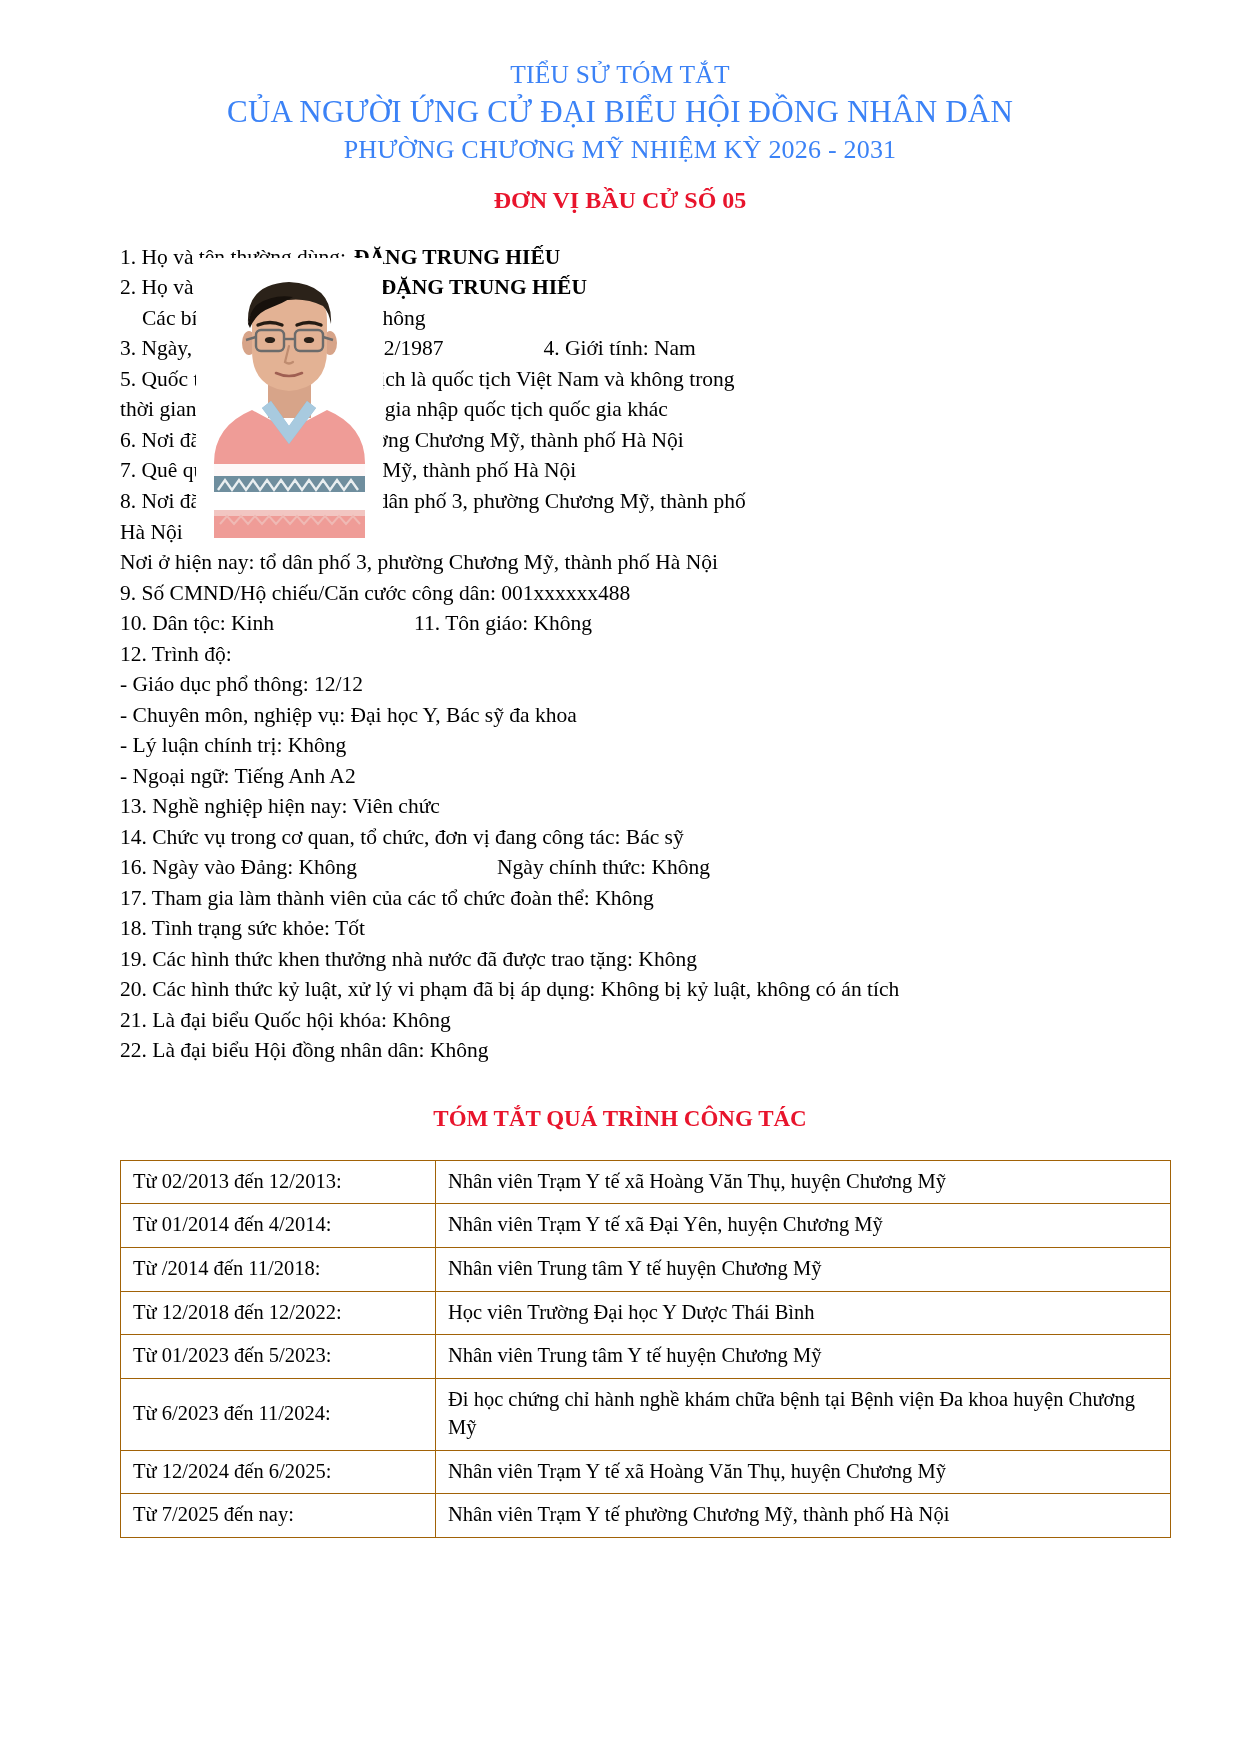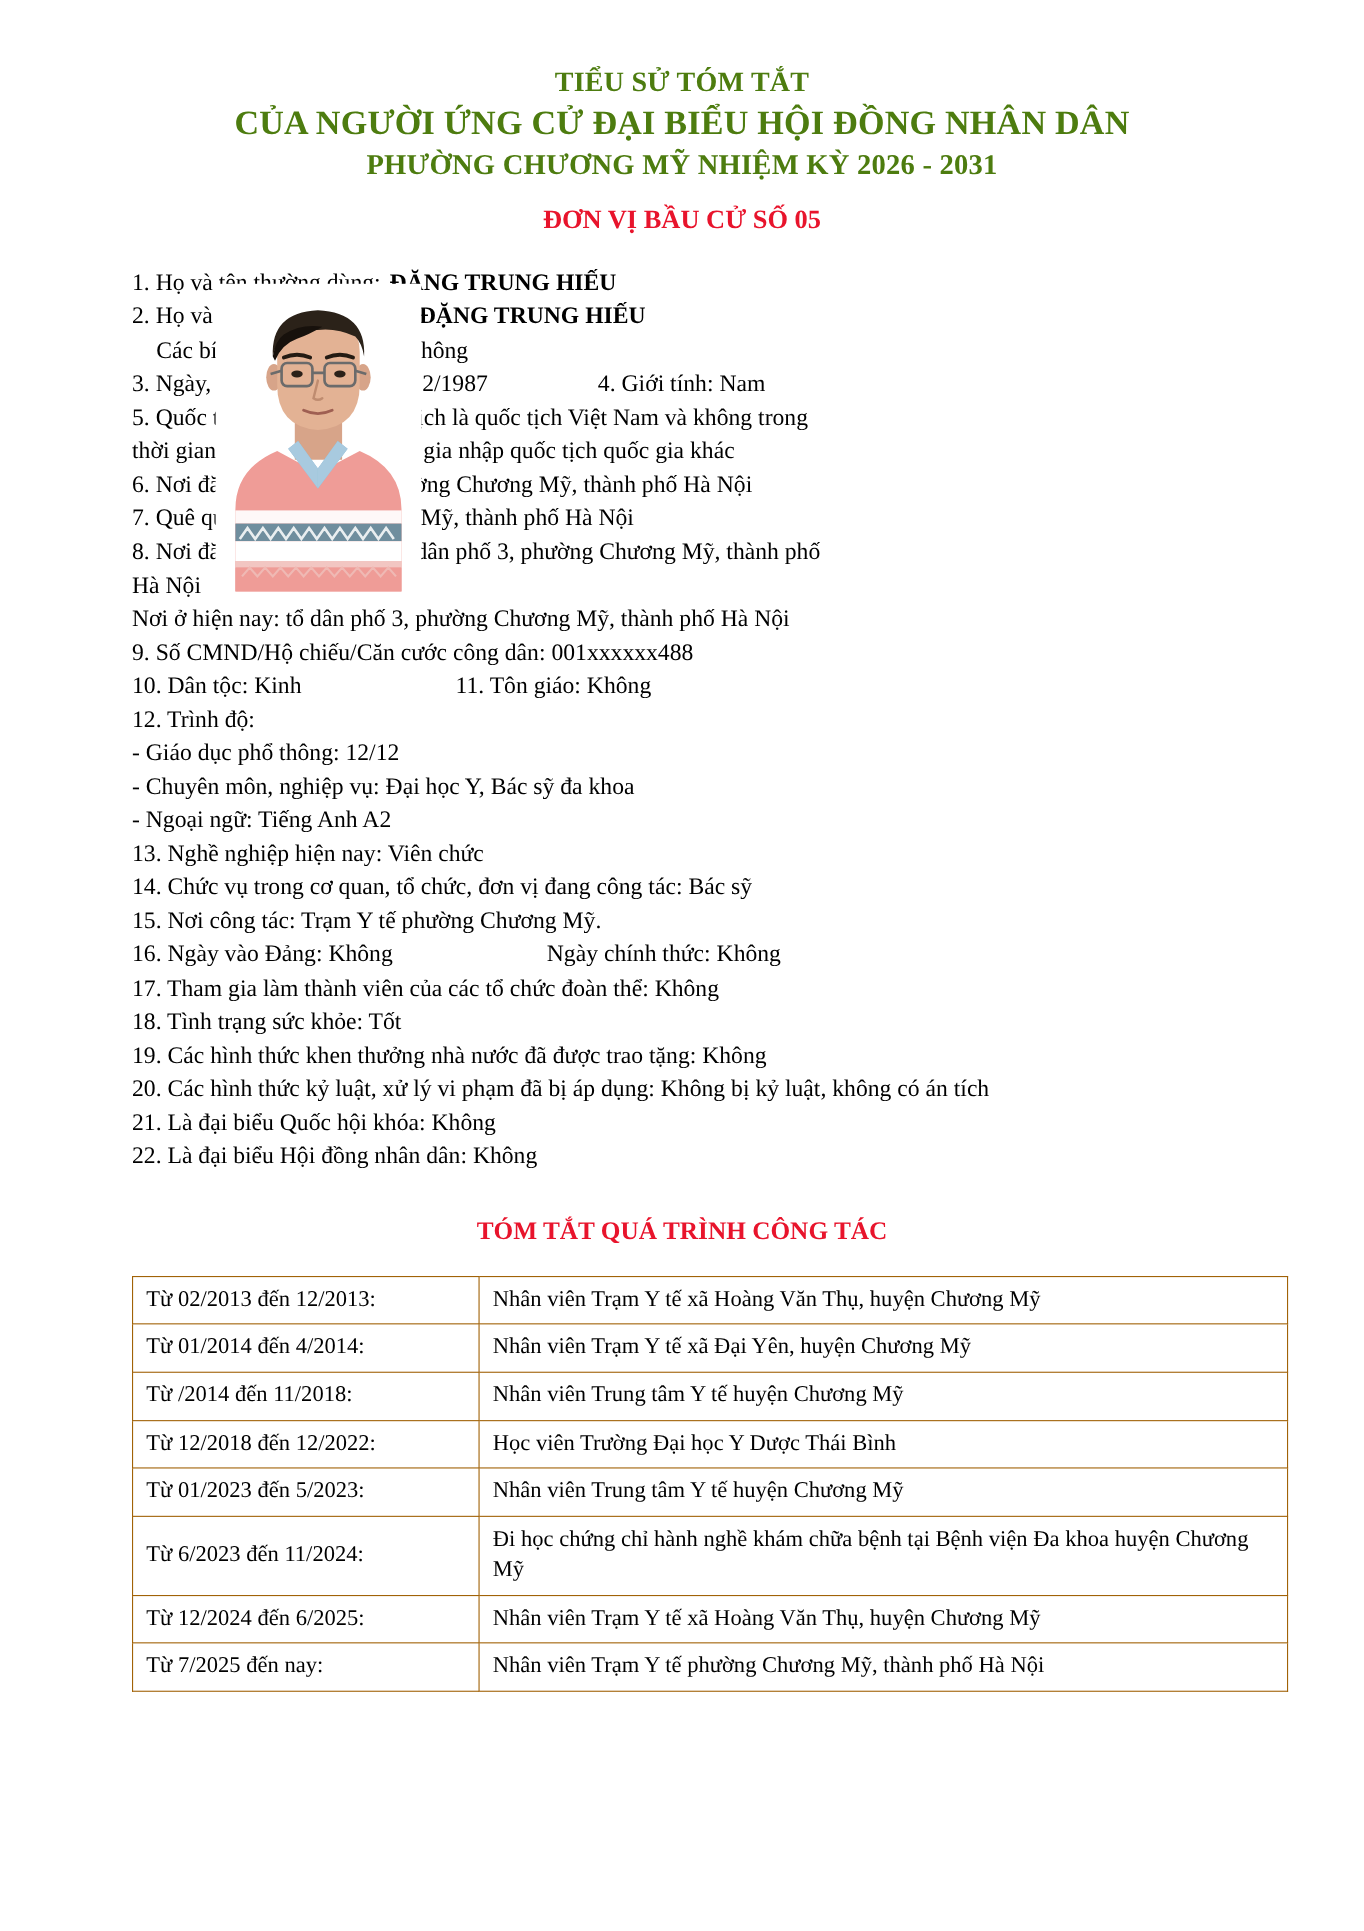--- a/index.html
+++ b/index.html
@@ -18,22 +18,22 @@
     margin: 0 auto;
     background: #ffffff;
     box-sizing: border-box;
     padding: 58px 120px 0 120px;
     overflow: hidden;
   }
 
   
   .title-block {
     text-align: center;
-    color: #4d7c0f;
-    font-weight: bold;
+    color: #3b82f6;
+    font-weight: normal;
     line-height: 1.32;
   }
   .title-line {
     font-size: 25.5px;
     letter-spacing: 0.2px;
     white-space: nowrap;
   }
   .title-line.l1 { font-size: 25.5px; }
   .title-line.l2 { font-size: 31px; }
   .title-line.l3 { font-size: 26px; }
@@ -224,25 +224,25 @@
       <span>9. Số CMND/Hộ chiếu/Căn cước công dân:</span>&nbsp;<span>001xxxxxx488</span>
     </div>
 
     <div class="row indent-full">
       <span>10. Dân tộc:</span>&nbsp;<span>Kinh</span><span class="gap-tab-wide"></span><span>11. Tôn giáo:</span>&nbsp;<span>Không</span>
     </div>
 
     <div class="row indent-full">12. Trình độ:</div>
     <div class="row sub-item">- Giáo dục phổ thông: 12/12</div>
     <div class="row sub-item">- Chuyên môn, nghiệp vụ: Đại học Y, Bác sỹ đa khoa</div>
+    <div class="row sub-item">- Lý luận chính trị: Không</div>
     <div class="row sub-item">- Ngoại ngữ: Tiếng Anh A2</div>
 
     <div class="row indent-full">13. Nghề nghiệp hiện nay: Viên chức</div>
     <div class="row indent-full">14. Chức vụ trong cơ quan, tổ chức, đơn vị đang công tác: Bác sỹ</div>
-    <div class="row indent-full">15. Nơi công tác: Trạm Y tế phường Chương Mỹ.</div>
 
     <div class="row indent-full">
       <span>16. Ngày vào Đảng:</span>&nbsp;<span>Không</span><span class="gap-tab-wide"></span><span>Ngày chính thức:</span>&nbsp;<span>Không</span>
     </div>
 
     <div class="row indent-full">17. Tham gia làm thành viên của các tổ chức đoàn thể: Không</div>
     <div class="row indent-full">18. Tình trạng sức khỏe: Tốt</div>
     <div class="row indent-full">19. Các hình thức khen thưởng nhà nước đã được trao tặng: Không</div>
     <div class="row indent-full">20. Các hình thức kỷ luật, xử lý vi phạm đã bị áp dụng: Không bị kỷ luật, không có án tích</div>
     <div class="row indent-full">21. Là đại biểu Quốc hội khóa: Không</div>

